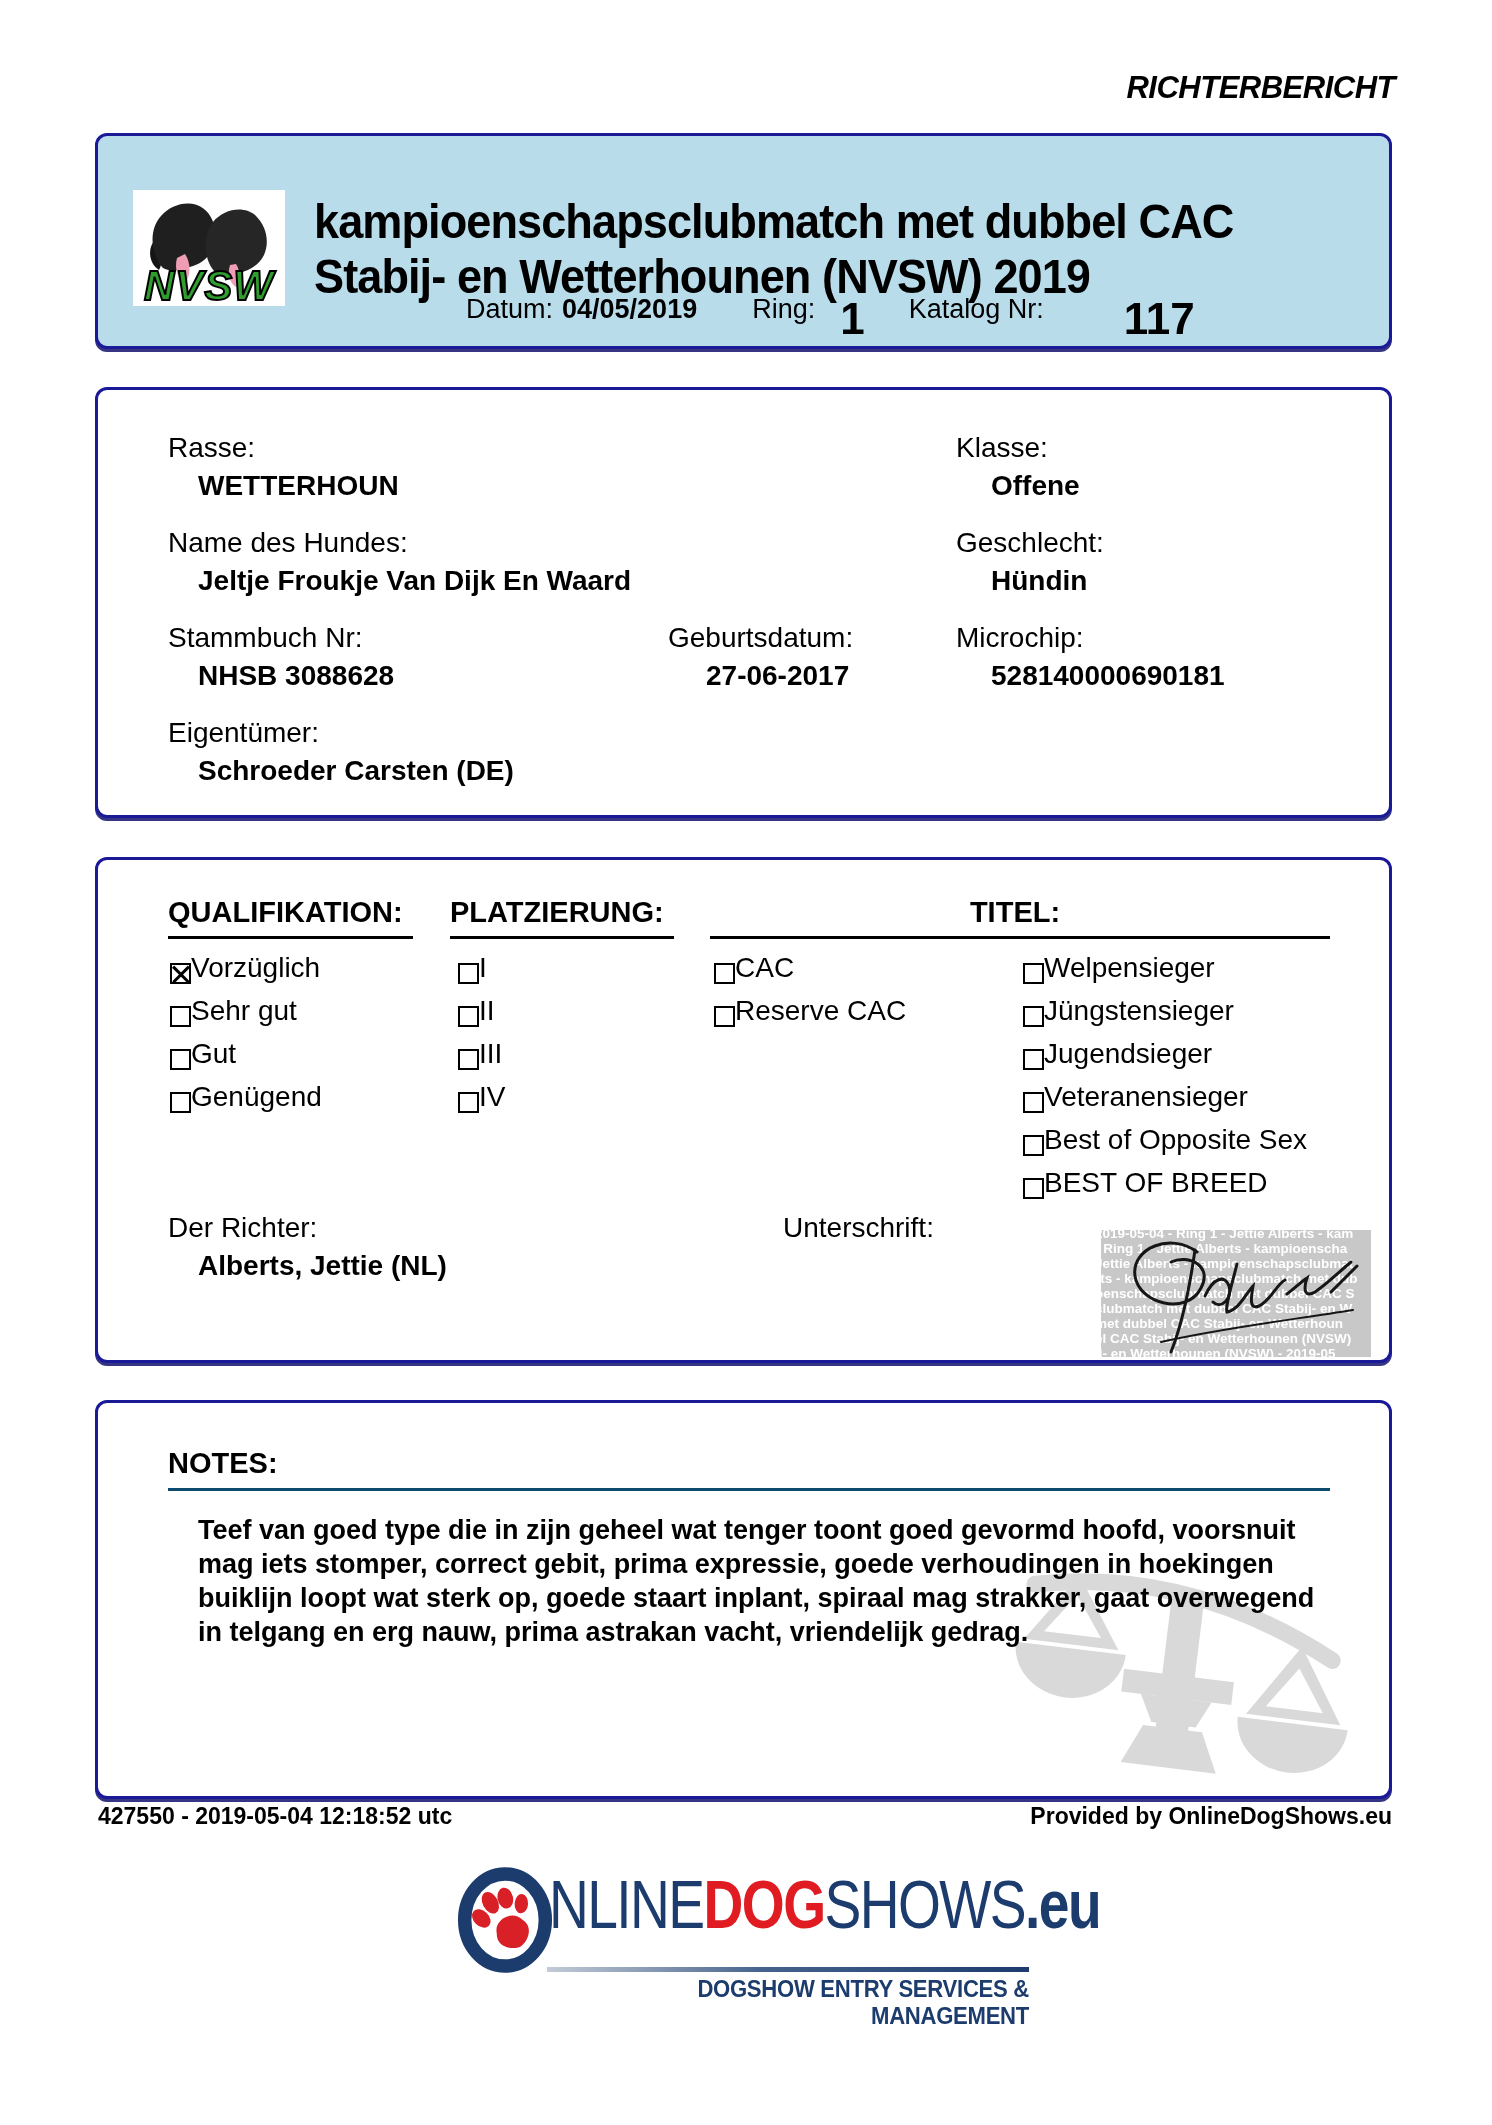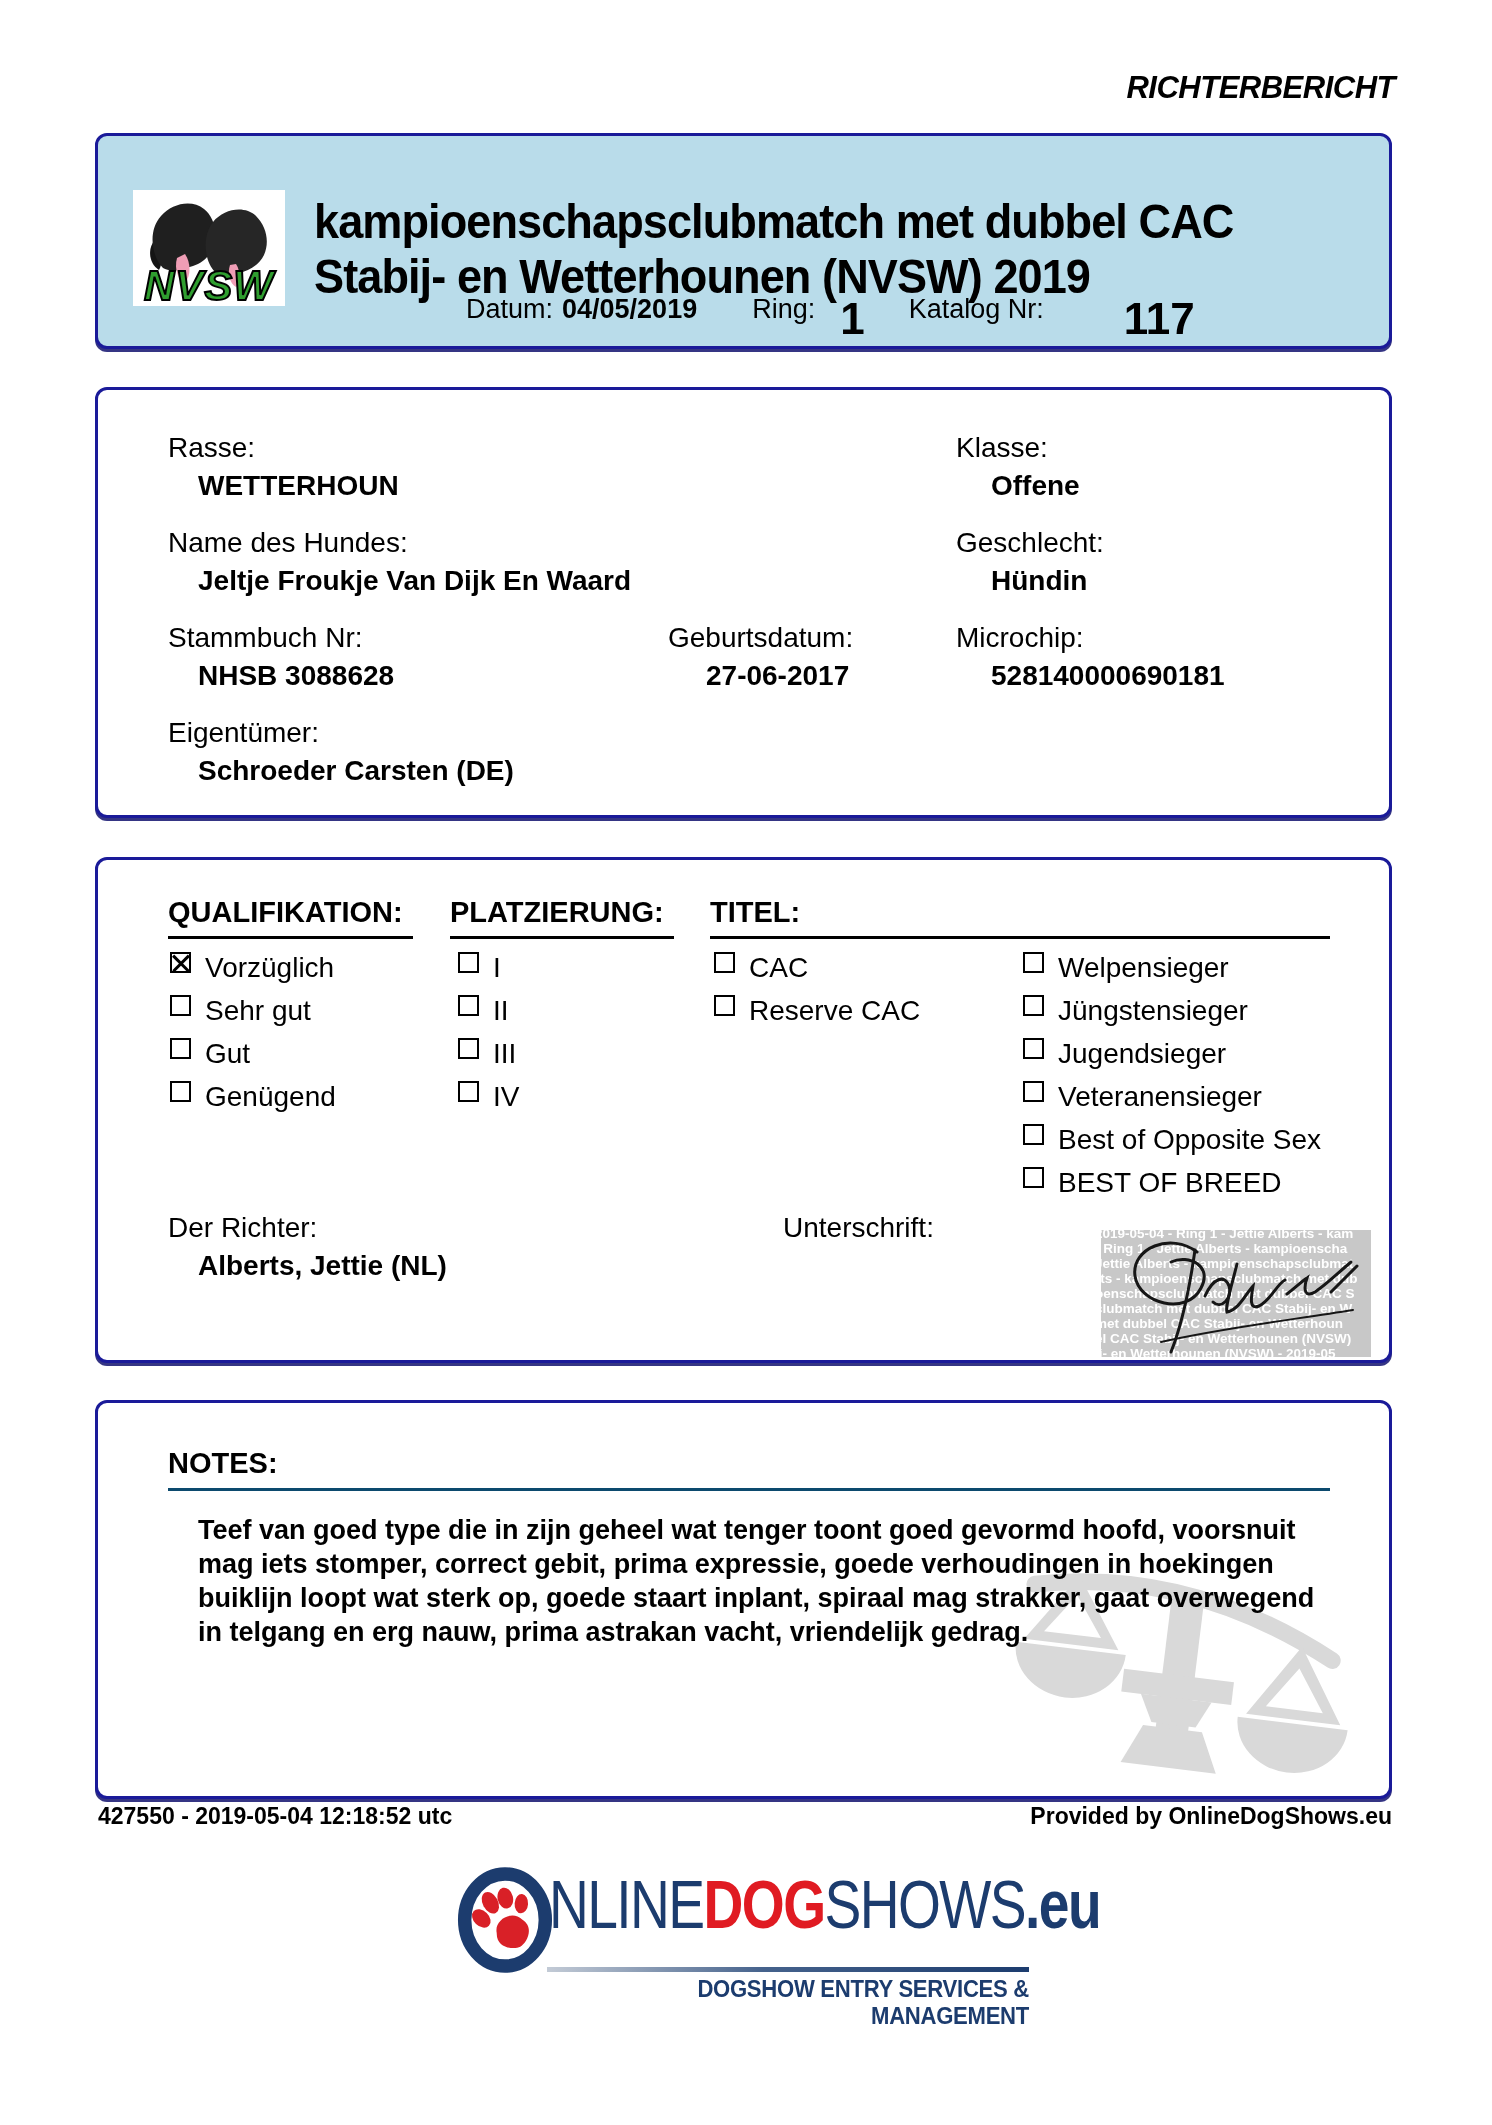--- a/index.html
+++ b/index.html
@@ -24,22 +24,22 @@
   .meta-label { font-size:27px; }
   .meta-value { font-size:27px; font-weight:bold; }
   .meta-value.big { font-size:44px; }
   .sp18{ margin-left:9px; } .sp55{ margin-left:55px; } .sp25{ margin-left:25px; } .sp95{ margin-left:44px; } .sp80{ margin-left:80px; }
 
   
   .f-label { position:absolute; font-size:28px; white-space:nowrap; }
   .f-value { position:absolute; font-size:28px; font-weight:bold; white-space:nowrap; }
 
   
-  .col-heading { position:absolute; font-size:29px; font-weight:bold; border-bottom:3px solid #000; padding:0 10px 7px 0; white-space:nowrap; }
-  .cb-row { position:absolute; display:flex; align-items:flex-start; gap:14px; white-space:nowrap; }
+  .col-heading { position:absolute; font-size:29px; font-weight:bold; border-bottom:3px solid #000; padding:0 10px 7px 0; white-space:nowrap;text-align:center; }
+  .cb-row { position:absolute; display:flex; align-items:flex-end; white-space:nowrap; }
   .checkbox { width:21px; height:21px; border:2px solid #000; background:#fff; position:relative; flex:0 0 auto; }
   .checkbox.checked::before, .checkbox.checked::after { content:""; position:absolute; left:-2px; top:7.5px; width:22px; height:2.6px; background:#000; }
   .checkbox.checked::before { transform:rotate(45deg); }
   .checkbox.checked::after { transform:rotate(-45deg); }
   .cb-label { font-size:28px; }
 
   .sig-box { position:absolute; left:1003px; top:370px; width:270px; height:127px; background:#c8c8c8; overflow:hidden; }
   .sig-watermark { position:absolute; left:-6px; top:-4px; width:290px; color:#fff; font-size:13.5px; font-weight:bold; line-height:15px; white-space:nowrap; }
   .sig-svg { position:absolute; left:0; top:0; width:270px; height:127px; }
 

